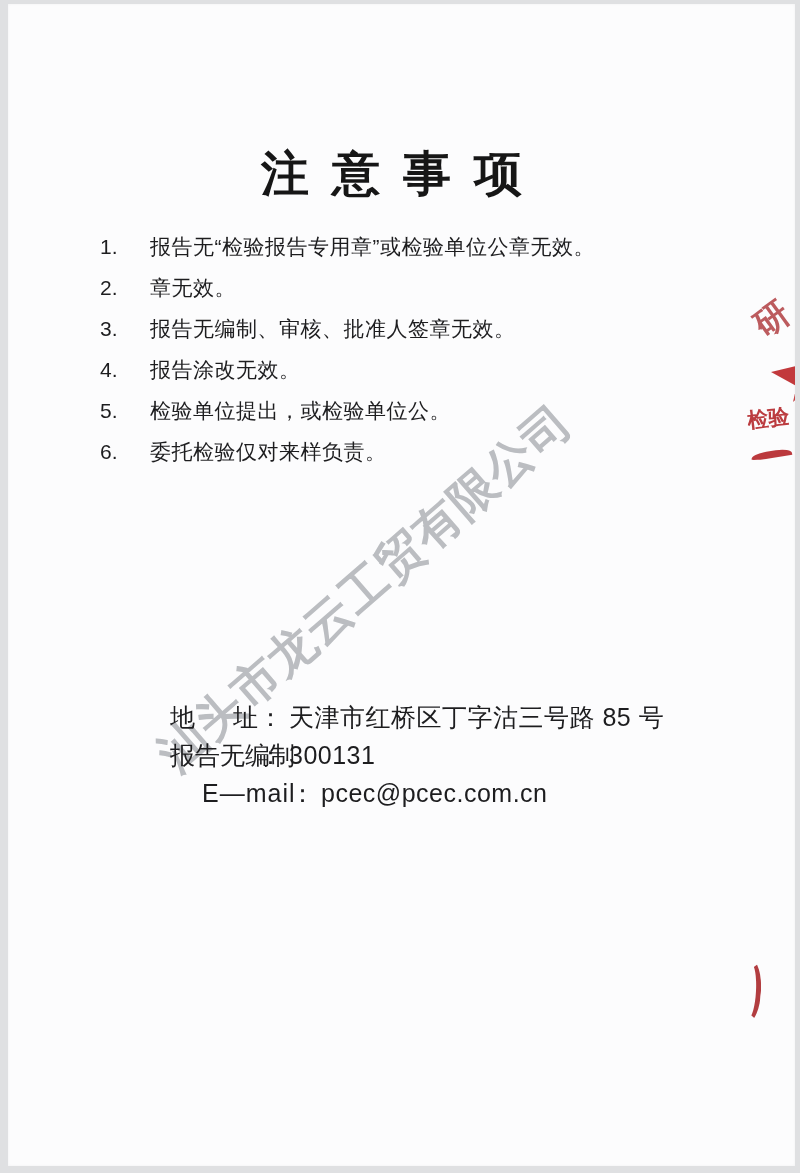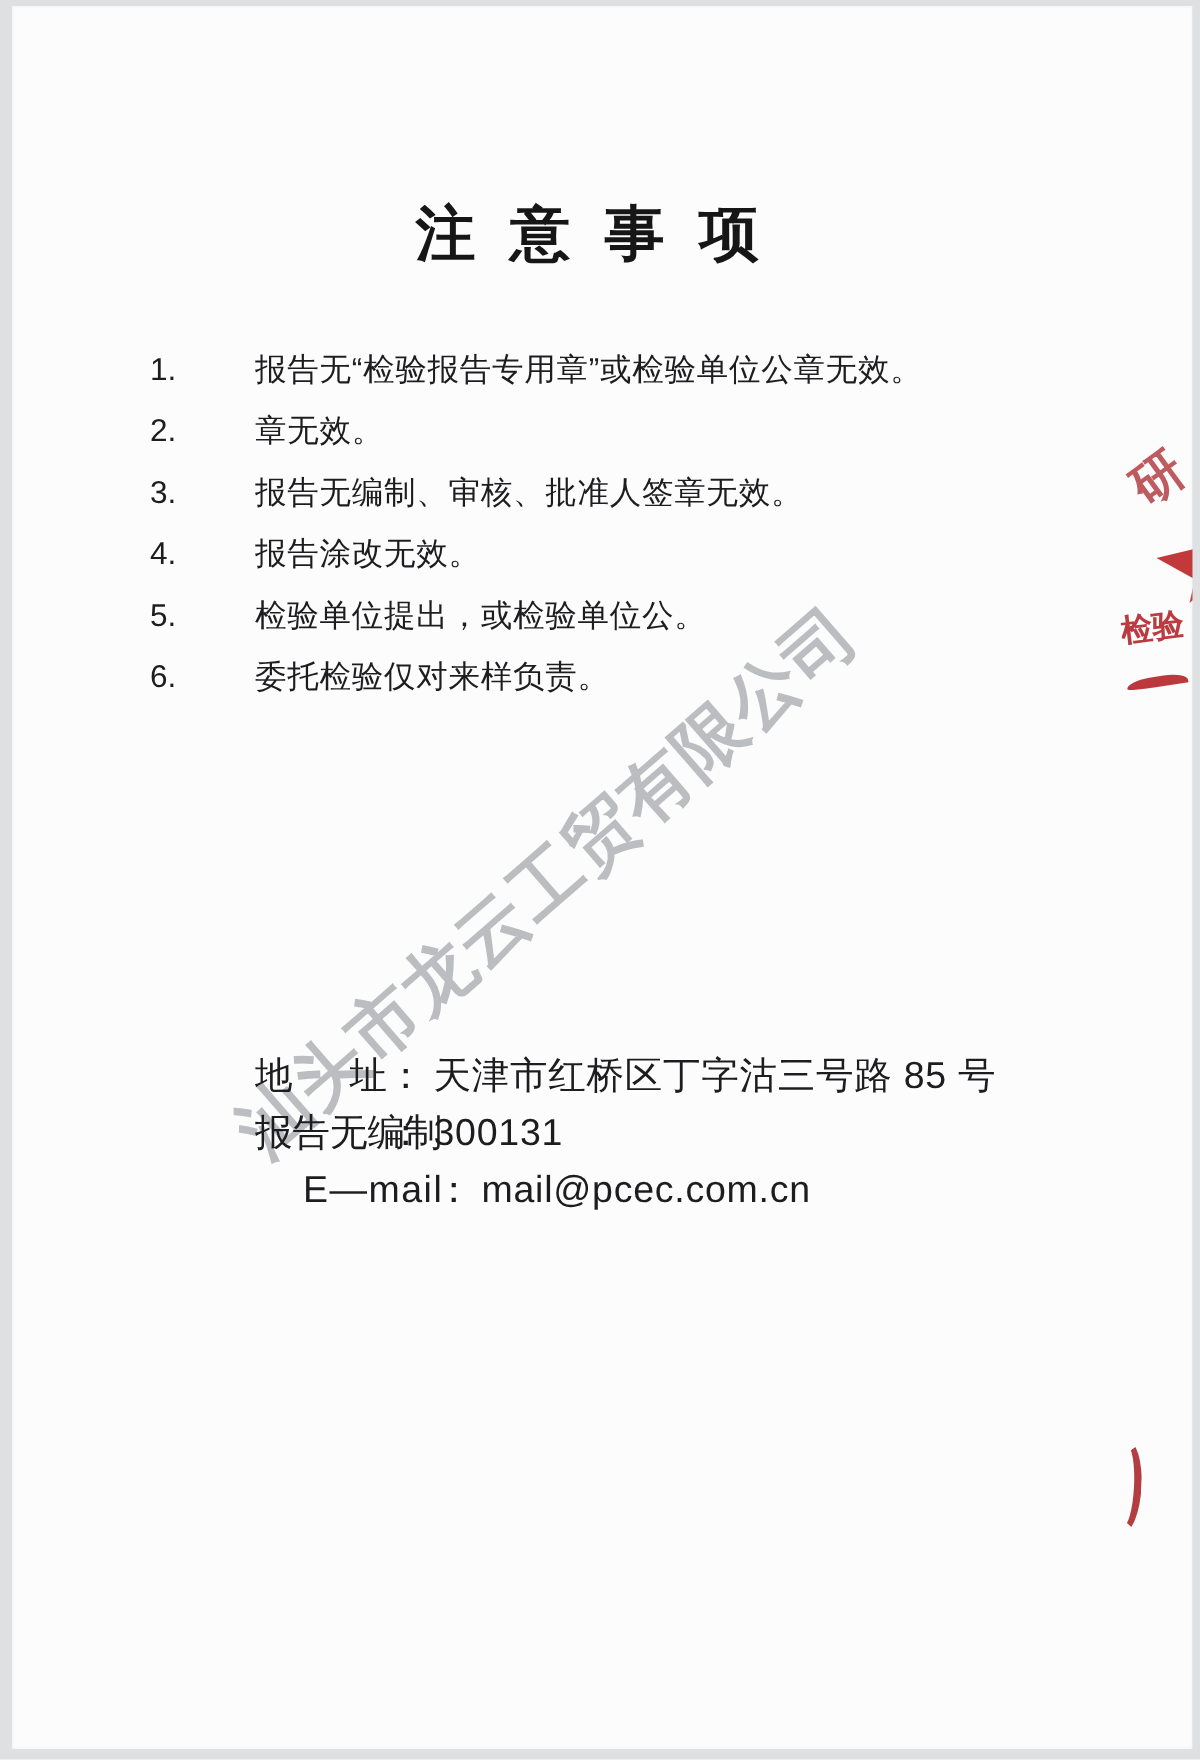--- a/index.html
+++ b/index.html
@@ -20,33 +20,33 @@
   
   .watermark {
     position:absolute; left:357px; top:584px;
     transform:translate(-50%,-50%) rotate(-41deg);
     font-size:47px; font-weight:bold; letter-spacing:1px;
     color:#b4b7bb; white-space:nowrap;
     z-index:1; opacity:0.9;
   }
   
   .title {
-    position:absolute; left:0; top:124px; width:790px;
+    position:absolute; left:0; top:138px; width:790px;
     text-align:center;
-    font-size:40px; font-weight:bold; letter-spacing:23px;
+    font-size:48px; font-weight:bold; letter-spacing:23px;
     color:#161616; z-index:2;
   }
   
   .notices {
     position:absolute; left:92px; top:224px; width:585px;
     font-size:21px; z-index:2;
   }
   .item { display:flex; margin-bottom:3px; }
   .num { width:50px; line-height:38px; flex:0 0 50px; }
-  .txt { flex:1;margin-left:20px; }
+  .txt { flex:1; }
   .txt .line { line-height:38px; letter-spacing:0.5px; }
   
   .contact {
     position:absolute; left:162px; top:694px;
     font-size:25px; z-index:2;
   }
   .crow { line-height:38px; white-space:nowrap; }
   .lbl {
     display:inline-block; width:88px; vertical-align:baseline;
     text-align:justify; text-align-last:justify;
@@ -131,21 +131,21 @@
   </div>
 
   <div class="contact">
     <div class="crow">
       <span class="lbl">地址</span><span class="colon">：</span><span class="val">天津市红桥区丁字沽三号路 85 号</span>
     </div>
     <div class="crow">
       <span class="lbl">报告无编制</span><span class="colon">：</span><span class="val">300131</span>
     </div>
     <div class="crow crow-email">
-      <span class="lbl">E—mail</span><span class="colon">：</span><span class="val">mail@pcec.com.cn</span>
+      <span class="lbl">E—mail</span><span class="colon">：</span><span class="val">pcec@pcec.com.cn</span>
     </div>
   </div>
 
   <div class="frag frag-char">研</div>
 
   <svg class="frag-star" width="45" height="45" viewBox="0 0 45 45">
     <polygon points="9,12 42,4 36,27" fill="#bb2427" opacity="0.9"></polygon>
     <polygon points="34,29 43,32 31,42" fill="#bb2427" opacity="0.85"></polygon>
   </svg>
 

